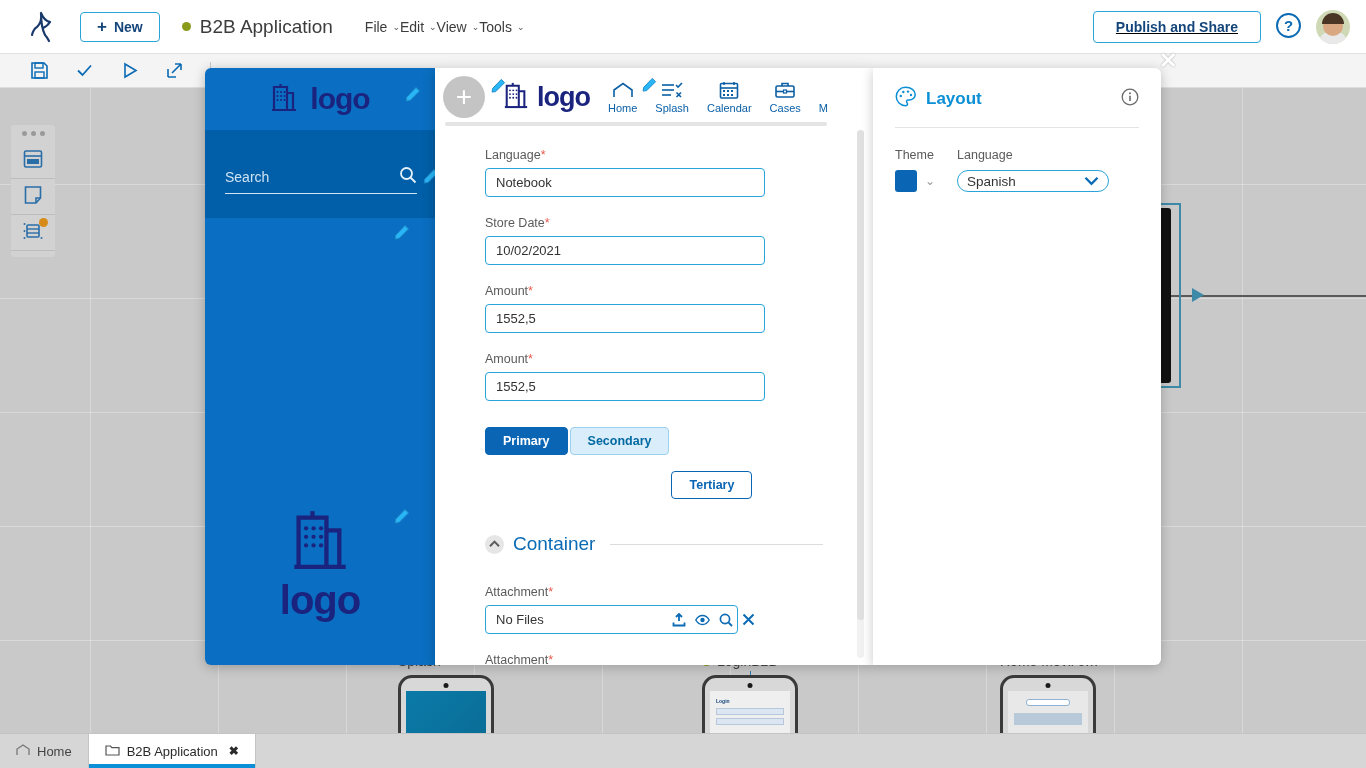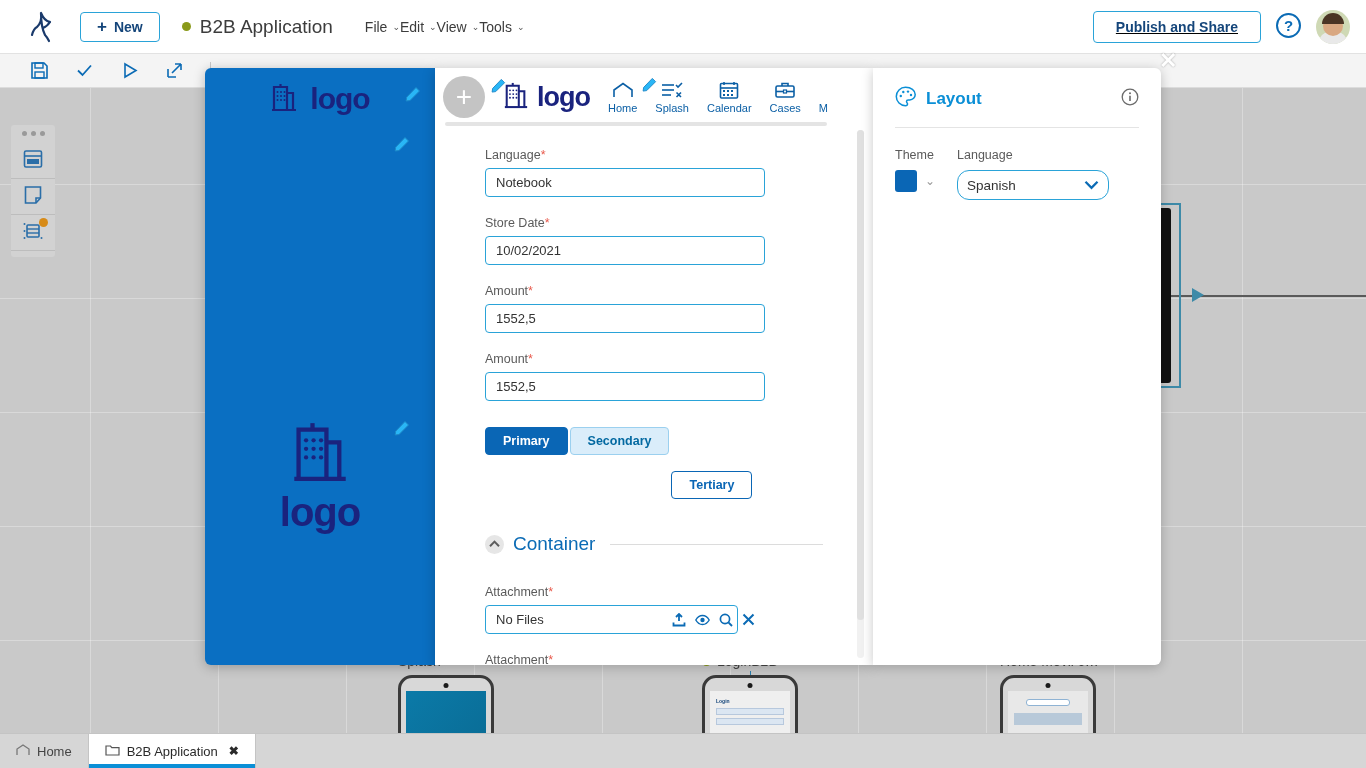--- a/index.html
+++ b/index.html
@@ -208,21 +208,21 @@
     background: #ffffff; border-radius: 0 6px 6px 0; z-index: 24;
     padding: 18px 22px; box-shadow: 0 2px 12px rgba(0,0,0,.22);
   }
   .lp-head { display: flex; align-items: center; gap: 10px; padding-bottom: 16px; border-bottom: 1px solid #e4e4e4; }
   .lp-title { font-size: 17px; font-weight: bold; color: #0b8fd6; flex: 1; }
   .lp-row { display: flex; gap: 22px; margin-top: 20px; }
   .lp-group label { display: block; font-size: 12.5px; color: #5a5a5a; margin-bottom: 8px; }
   .theme-swatch-row { display: flex; align-items: center; gap: 8px; }
   .theme-swatch { width: 22px; height: 22px; border-radius: 3px; background: #0a66b5; cursor: pointer; }
   .lp-select {
-    width: 152px; height: 30px; border: 1px solid #2aa3d8; border-radius: 12px;
+    width: 152px; height: 22px; border: 1px solid #2aa3d8; border-radius: 12px;
     background: #fff; padding: 0 9px; font-size: 13.5px; color: #333;
     display: flex; align-items: center; justify-content: space-between; cursor: pointer;
   }
 
   
   .tabbar {
     position: absolute; bottom: 0; left: 0; width: 1366px; height: 35px;
     background: #d6d6d6; display: flex; align-items: stretch; z-index: 12;
     border-top: 1px solid #c4c4c4;
   }
@@ -431,20 +431,36 @@
         </svg>
       </span>
       <span class="bp-logo-txt">logo</span>
       <span class="pencil" style="right:14px; top:18px;">
         <svg width="16" height="16" viewBox="0 0 16 16">
             <path d="M11 1.5l3.5 3.5L5 14.5 1.2 15l.5-3.8z" fill="#29b6f6" stroke="#1e88c7" stroke-width="1"></path>
           </svg>
       </span>
     </div>
 
+    <div class="bp-search-zone">
+      <div class="bp-search">
+        <span>Search</span>
+        <span>
+          <svg width="18" height="18" viewBox="0 0 18 18">
+              <circle cx="7.5" cy="7.5" r="5.5" fill="none" stroke="#e8f2fb" stroke-width="1.8"></circle>
+              <line x1="11.5" y1="11.5" x2="16.5" y2="16.5" stroke="#e8f2fb" stroke-width="1.8"></line>
+            </svg>
+        </span>
+      </div>
+      <span class="pencil" style="right:-4px; top:38px;">
+        <svg width="16" height="16" viewBox="0 0 16 16">
+            <path d="M11 1.5l3.5 3.5L5 14.5 1.2 15l.5-3.8z" fill="#29b6f6" stroke="#1e88c7" stroke-width="1"></path>
+          </svg>
+      </span>
+    </div>
 
     <div class="bp-body">
       <span class="pencil" style="right:25px; top:6px;">
         <svg width="16" height="16" viewBox="0 0 16 16">
             <path d="M11 1.5l3.5 3.5L5 14.5 1.2 15l.5-3.8z" fill="#29b6f6" stroke="#1e88c7" stroke-width="1"></path>
           </svg>
       </span>
       <span class="pencil" style="right:25px; top:290px;">
         <svg width="16" height="16" viewBox="0 0 16 16">
             <path d="M11 1.5l3.5 3.5L5 14.5 1.2 15l.5-3.8z" fill="#29b6f6" stroke="#1e88c7" stroke-width="1"></path>

